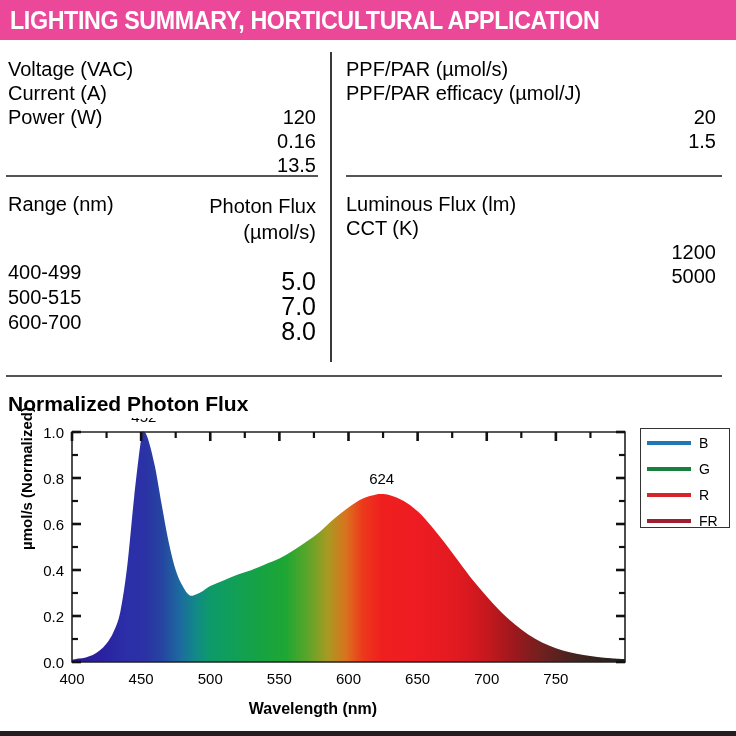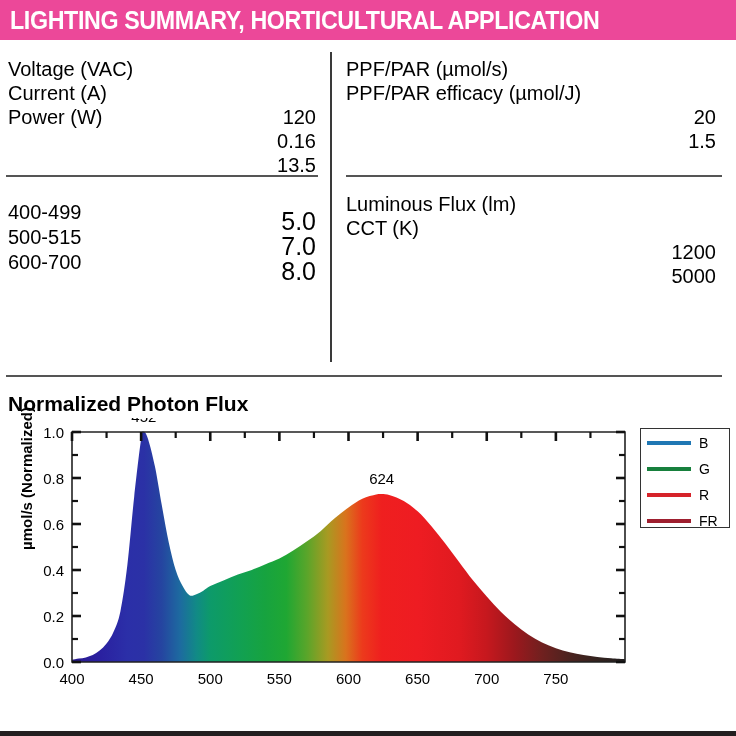--- a/index.html
+++ b/index.html
@@ -49,21 +49,21 @@
 
   #elec{left:8px;top:58px;width:308px;}
   #ppf{left:346px;top:58px;width:370px;}
   #lum{left:346px;top:193px;width:370px;}
 
   
   #rangeTable{left:8px;top:193px;width:308px;}
   .rt-head{position:relative;height:52px;}
   .rt-head .rh-left{position:absolute;left:0;top:0;font-size:20px;}
   .rt-head .rh-right{position:absolute;right:0;top:0;font-size:20px;text-align:right;line-height:26px;}
-  .rt-body{position:relative;margin-top:8px;}
+  .rt-body{position:relative;margin-top:16px;}
   .rt-row{position:relative;height:25px;}
   .rt-row .c1{position:absolute;left:0;top:0;font-size:20px;}
   .rt-row .c2{position:absolute;right:0;top:6px;font-size:25px;}
 
   
   .chart-title{
     position:absolute;left:8px;top:392px;
     font-size:21px;font-weight:bold;
   }
   #chartWrap{position:absolute;left:0;top:418px;width:736px;height:310px;}
@@ -130,20 +130,27 @@
       <span class="k">PPF/PAR (µmol/s)</span>
       <span class="v">20</span>
     </div>
     <div class="row">
       <span class="k">PPF/PAR efficacy (µmol/J)</span>
       <span class="v">1.5</span>
     </div>
   </div>
 
   <div class="block" id="rangeTable">
+    <div class="rt-head">
+      <span class="rh-left">Range (nm)</span>
+      <span class="rh-right">
+        <span>Photon Flux</span><br>
+        <span>(µmol/s)</span>
+      </span>
+    </div>
     <div class="rt-body">
       <div class="rt-row">
         <span class="c1">400-499</span>
         <span class="c2">5.0</span>
       </div>
       <div class="rt-row">
         <span class="c1">500-515</span>
         <span class="c2">7.0</span>
       </div>
       <div class="rt-row">
@@ -249,20 +256,21 @@
         <line x1="383.0625" y1="14" x2="383.0625" y2="20" stroke="#111" stroke-width="2.2"></line>
         <line x1="452.1875" y1="14" x2="452.1875" y2="20" stroke="#111" stroke-width="2.2"></line>
         <line x1="521.3125" y1="14" x2="521.3125" y2="20" stroke="#111" stroke-width="2.2"></line>
         <line x1="590.4375" y1="14" x2="590.4375" y2="20" stroke="#111" stroke-width="2.2"></line>
         <text x="143.89" y="4" text-anchor="middle" font-size="15" font-family="&quot;Liberation Sans&quot;, sans-serif" fill="#000">452</text>
         <text x="381.68" y="66.1" text-anchor="middle" font-size="15" font-family="&quot;Liberation Sans&quot;, sans-serif" fill="#000">624</text>
       </svg>
   </div>
 
   <div class="ylabel">µmol/s (Normalized)</div>
+  <div class="xlabel">Wavelength (nm)</div>
 
   <div class="legend-box">
     <div class="legend-row">
       <span class="legend-swatch" id="sw0" style="background: rgb(31, 119, 180);"></span>
       <span class="legend-label">B</span>
     </div>
     <div class="legend-row">
       <span class="legend-swatch" id="sw1" style="background: rgb(23, 128, 61);"></span>
       <span class="legend-label">G</span>
     </div>

